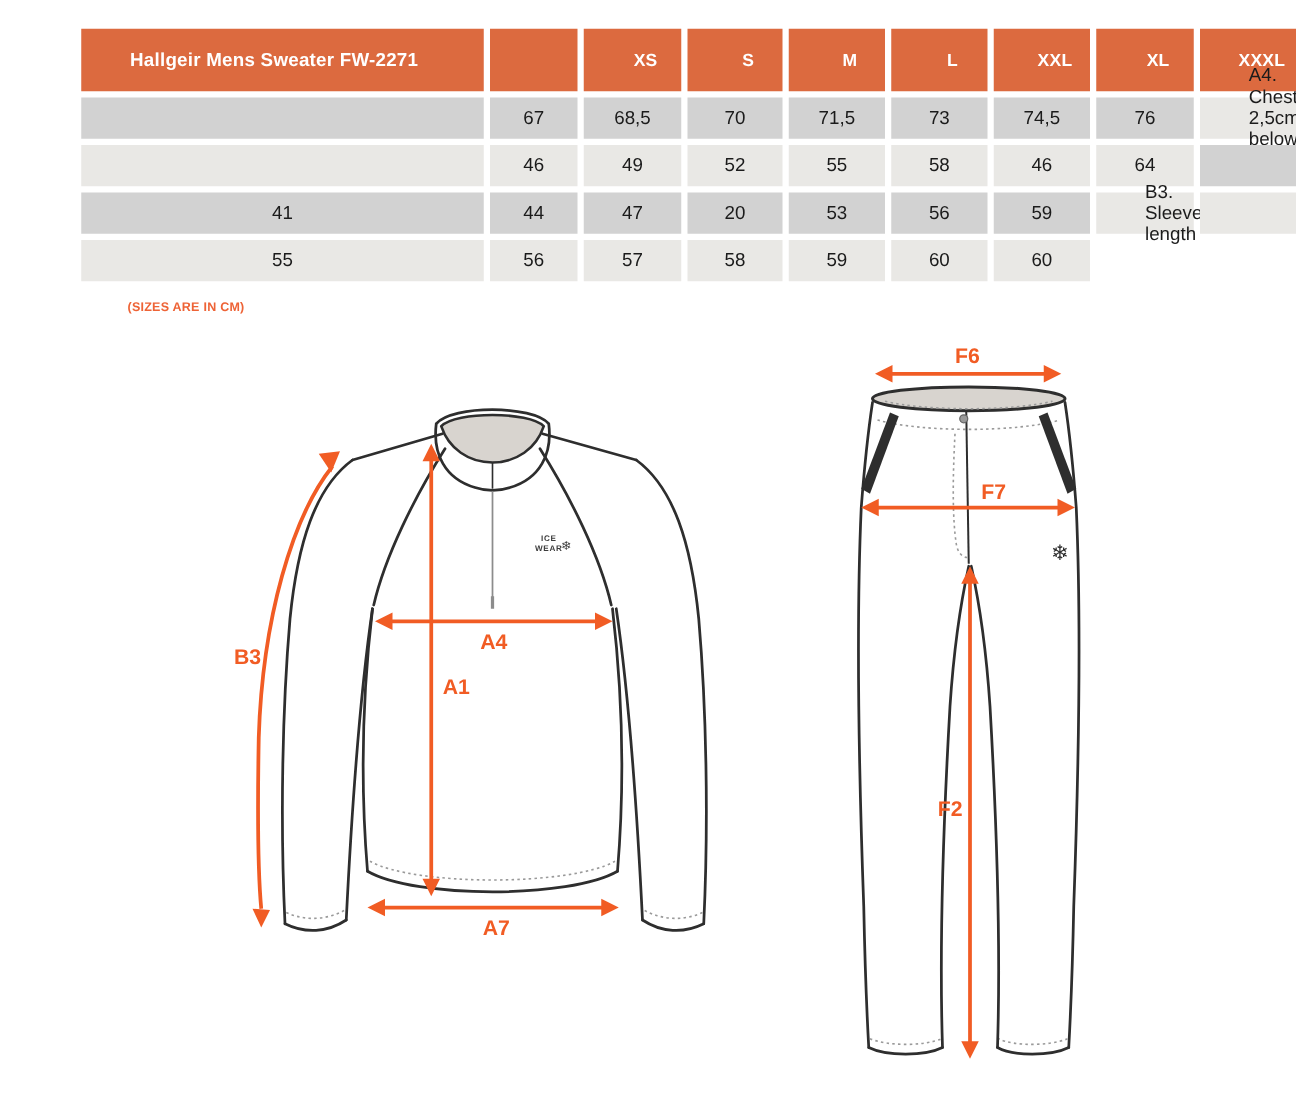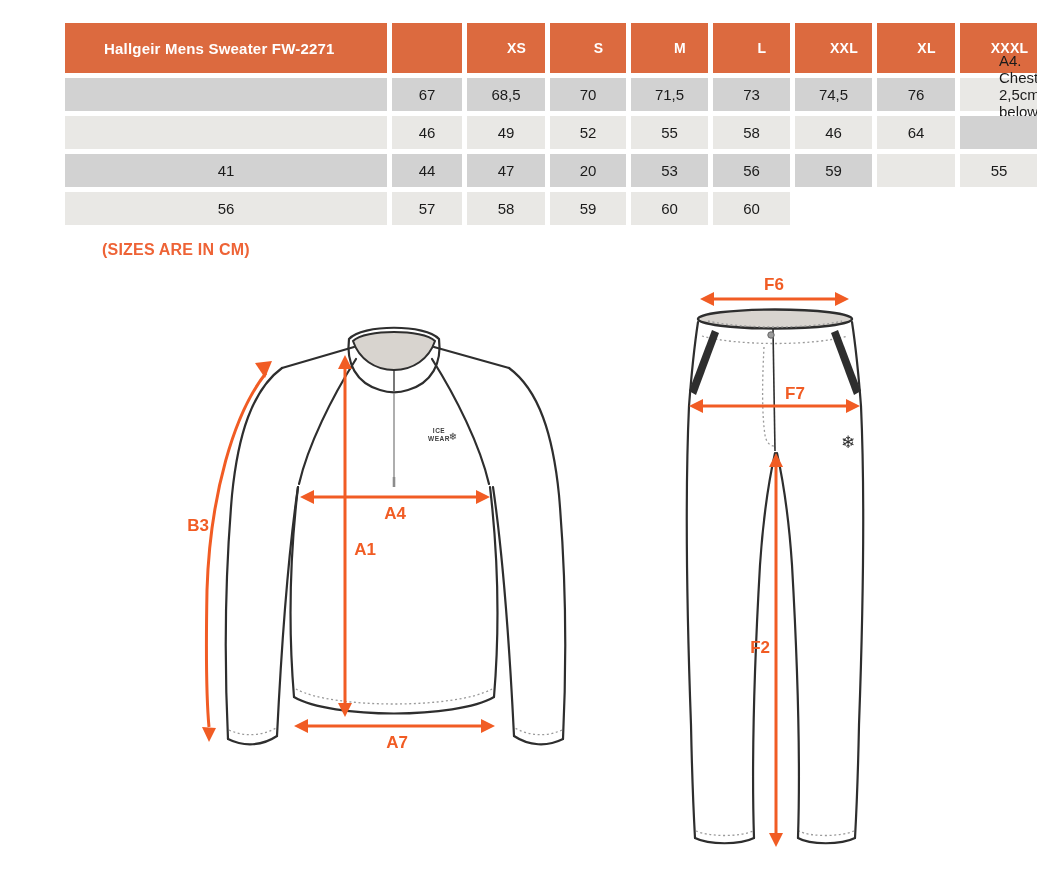--- a/index.html
+++ b/index.html
@@ -24,21 +24,21 @@
   .dc{
     display:flex;align-items:center;justify-content:center;
     font-size:15px;color:#1b1b1b;
   }
   .dc.label{justify-content:flex-start;padding-left:39px;}
   .alt0{background:#d2d2d2;}
   .alt1{background:#e9e8e5;}
   
   .note{
     position:absolute;left:70px;top:241px;
-    color:#ee6336;font-size:16px;font-weight:bold;letter-spacing:.2px;
+    color:#ee6336;font-size:10px;font-weight:bold;letter-spacing:.2px;
   }
   
   .sweater-svg{position:absolute;left:150px;top:295px;}
   .pants-svg{position:absolute;left:620px;top:275px;}
   svg text{font-family:"Liberation Sans",sans-serif;}
   .alabel{font-weight:bold;font-size:17px;fill:#f15c24;}
   .outline{stroke:#2e2e2e;stroke-width:2.2;fill:none;stroke-linecap:round;stroke-linejoin:round;}
   .thin{stroke:#8c8c8c;stroke-width:1.4;fill:none;}
   .stitch{stroke:#9a9a9a;stroke-width:1.3;fill:none;stroke-dasharray:2 2.6;}
   .arrowline{stroke:#f15c24;stroke-width:3;fill:none;}
@@ -82,20 +82,21 @@
 
     <div class="dc alt0"></div>
     <div class="dc alt0">41</div>
     <div class="dc alt0">44</div>
     <div class="dc alt0">47</div>
     <div class="dc alt0">20</div>
     <div class="dc alt0">53</div>
     <div class="dc alt0">56</div>
     <div class="dc alt0">59</div>
 
+    <div class="dc label alt1">B3. Sleeve length</div>
     <div class="dc alt1"></div>
     <div class="dc alt1">55</div>
     <div class="dc alt1">56</div>
     <div class="dc alt1">57</div>
     <div class="dc alt1">58</div>
     <div class="dc alt1">59</div>
     <div class="dc alt1">60</div>
     <div class="dc alt1">60</div>
   </div>
 

